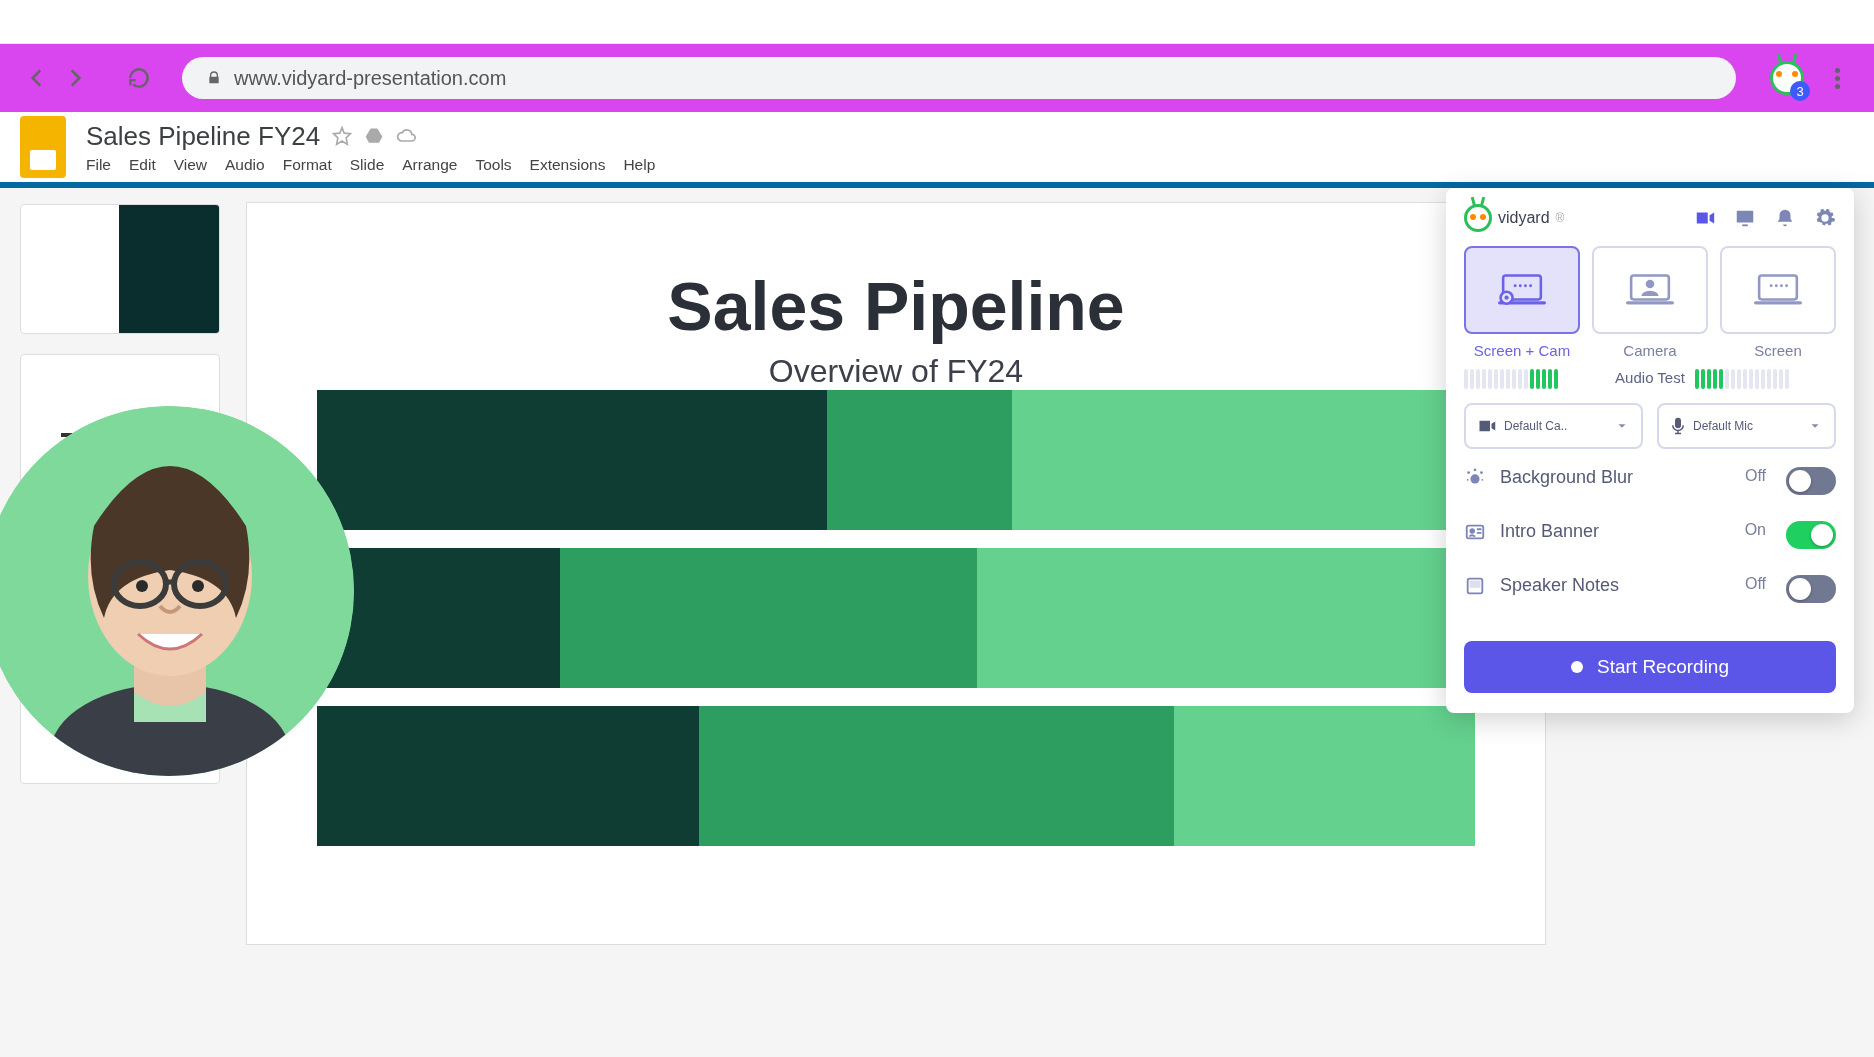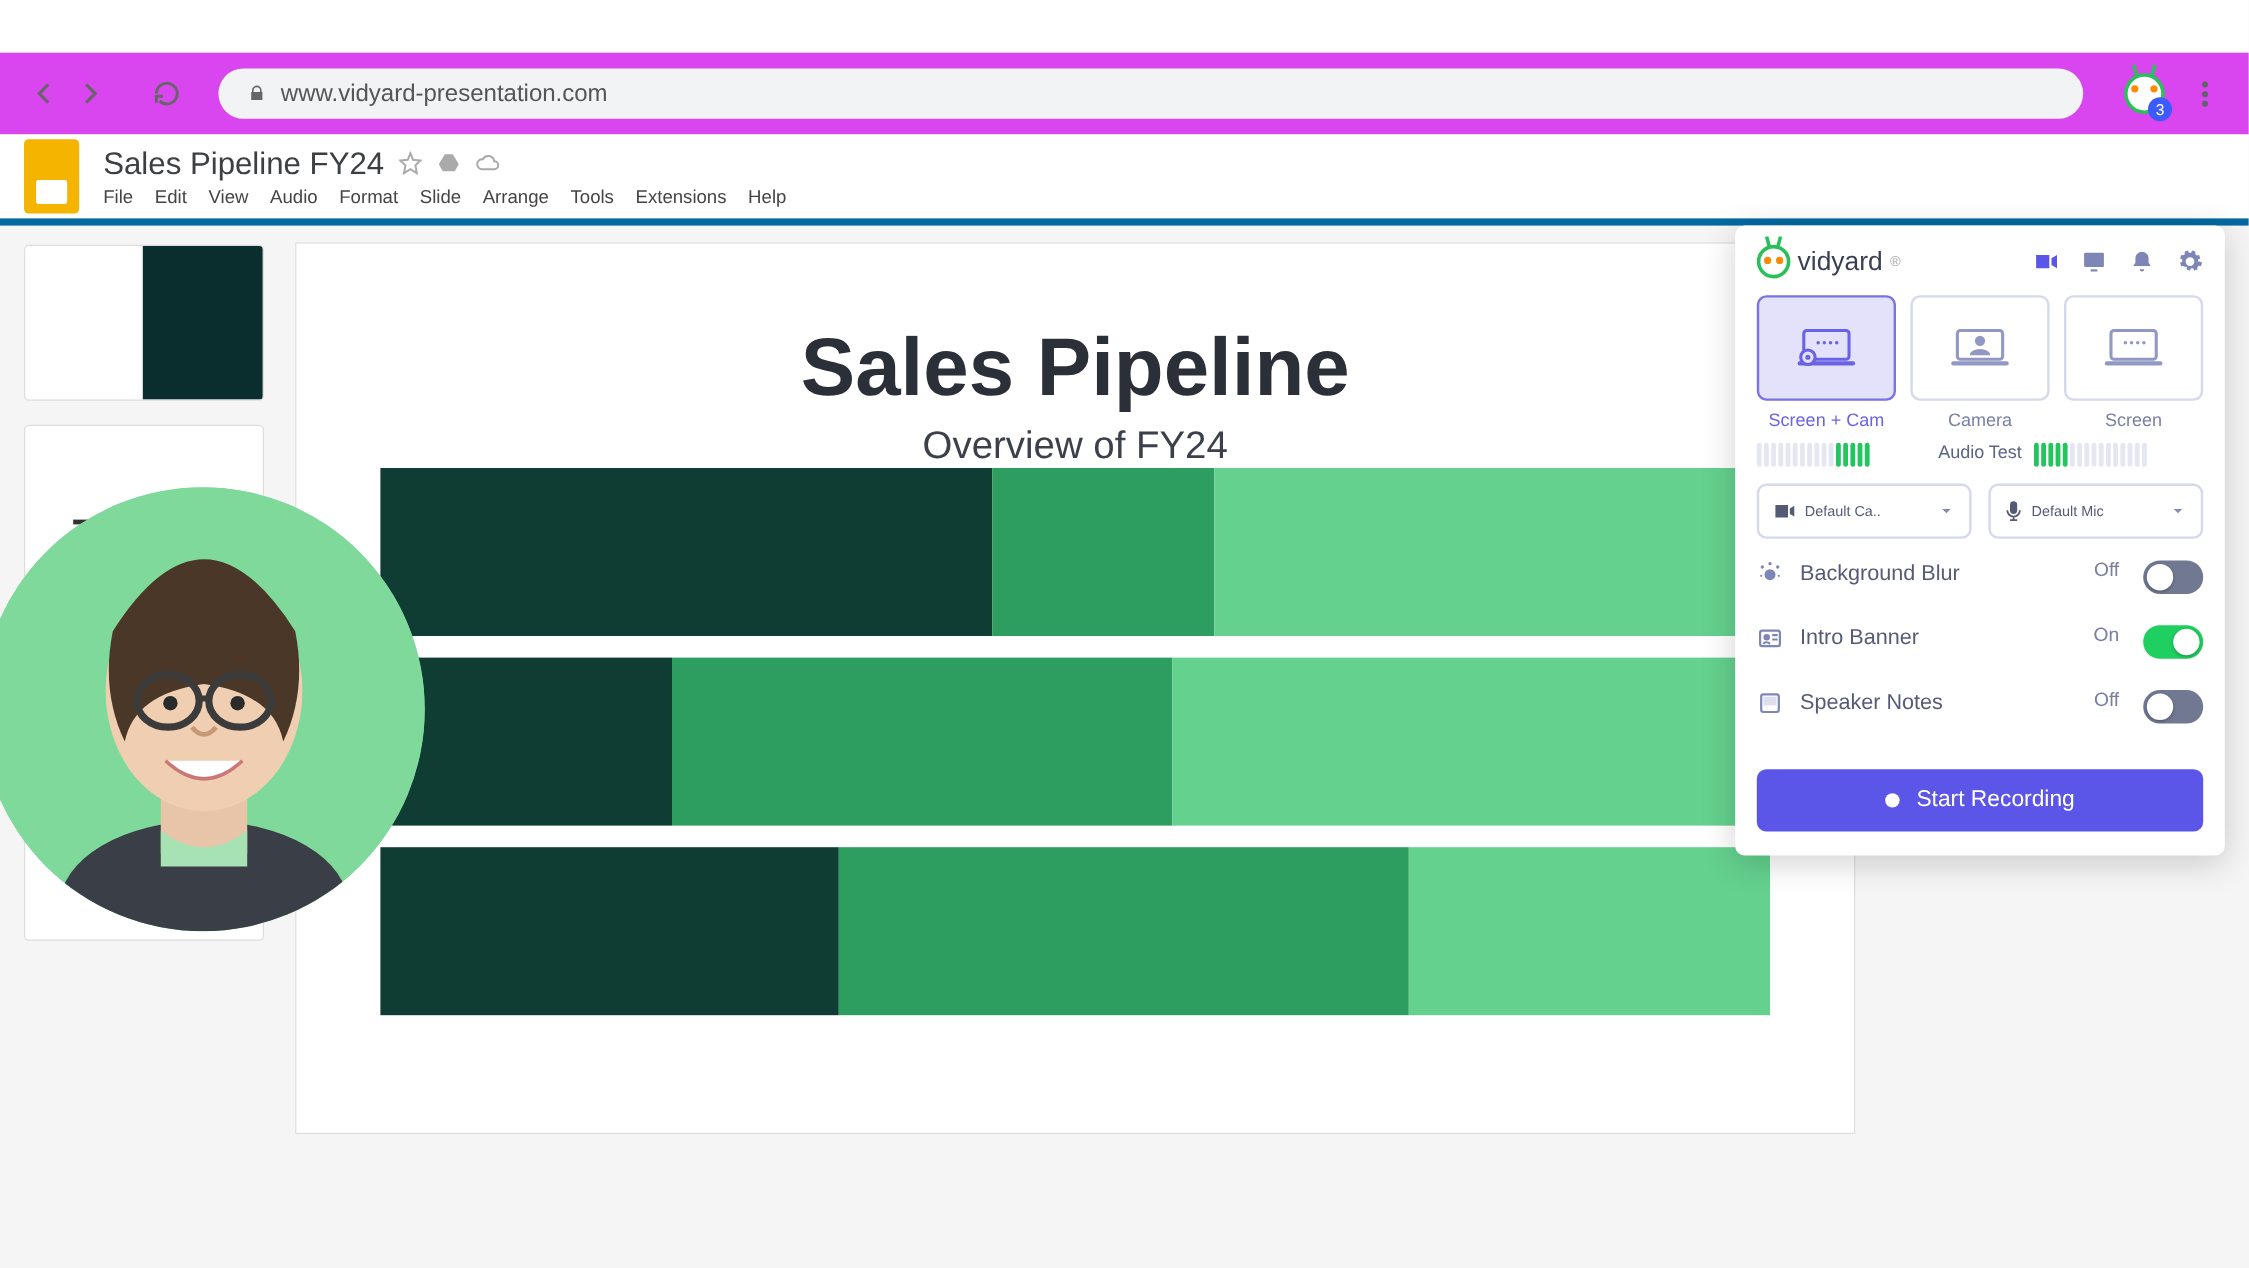--- a/index.html
+++ b/index.html
@@ -93,21 +93,21 @@
 .start-btn{ width:100%; height:52px; background:#5b56e8; border:none; border-radius:8px; color:#fff; font-size:19px; display:flex; align-items:center; justify-content:center; gap:14px; margin-top:12px;}
 .start-btn .dot{ width:12px; height:12px; background:#fff; border-radius:50%;}
 
 
 .vy-ant{ width:28px; height:28px; border:3px solid #2bbf5a; border-radius:50%; background:#fff; position:relative;}
 .vy-ant::before,.vy-ant::after{ content:''; position:absolute; top:-10px; width:3px; height:10px; background:#2bbf5a;}
 .vy-ant::before{ left:5px; transform:rotate(-15deg);}
 .vy-ant::after{ right:5px; transform:rotate(15deg);}
 .vy-ant .eye{ position:absolute; top:7px; width:6px; height:6px; background:#ff8a00; border-radius:50%;}
 .vy-ant .eye.l{left:3px;} .vy-ant .eye.r{right:3px;}
-.vy-word{ font-size:22px; color:#3a3f54; font-weight:500;}
+.vy-word{ font-size:16px; color:#3a3f54; font-weight:500;}
 
 .laptop-ico{ width:52px; height:36px; }
 </style>
 </head>
 <body>
 
 <div class="top-blank"></div>
 
 <div class="browser-bar">
   <div class="nav-btn">

